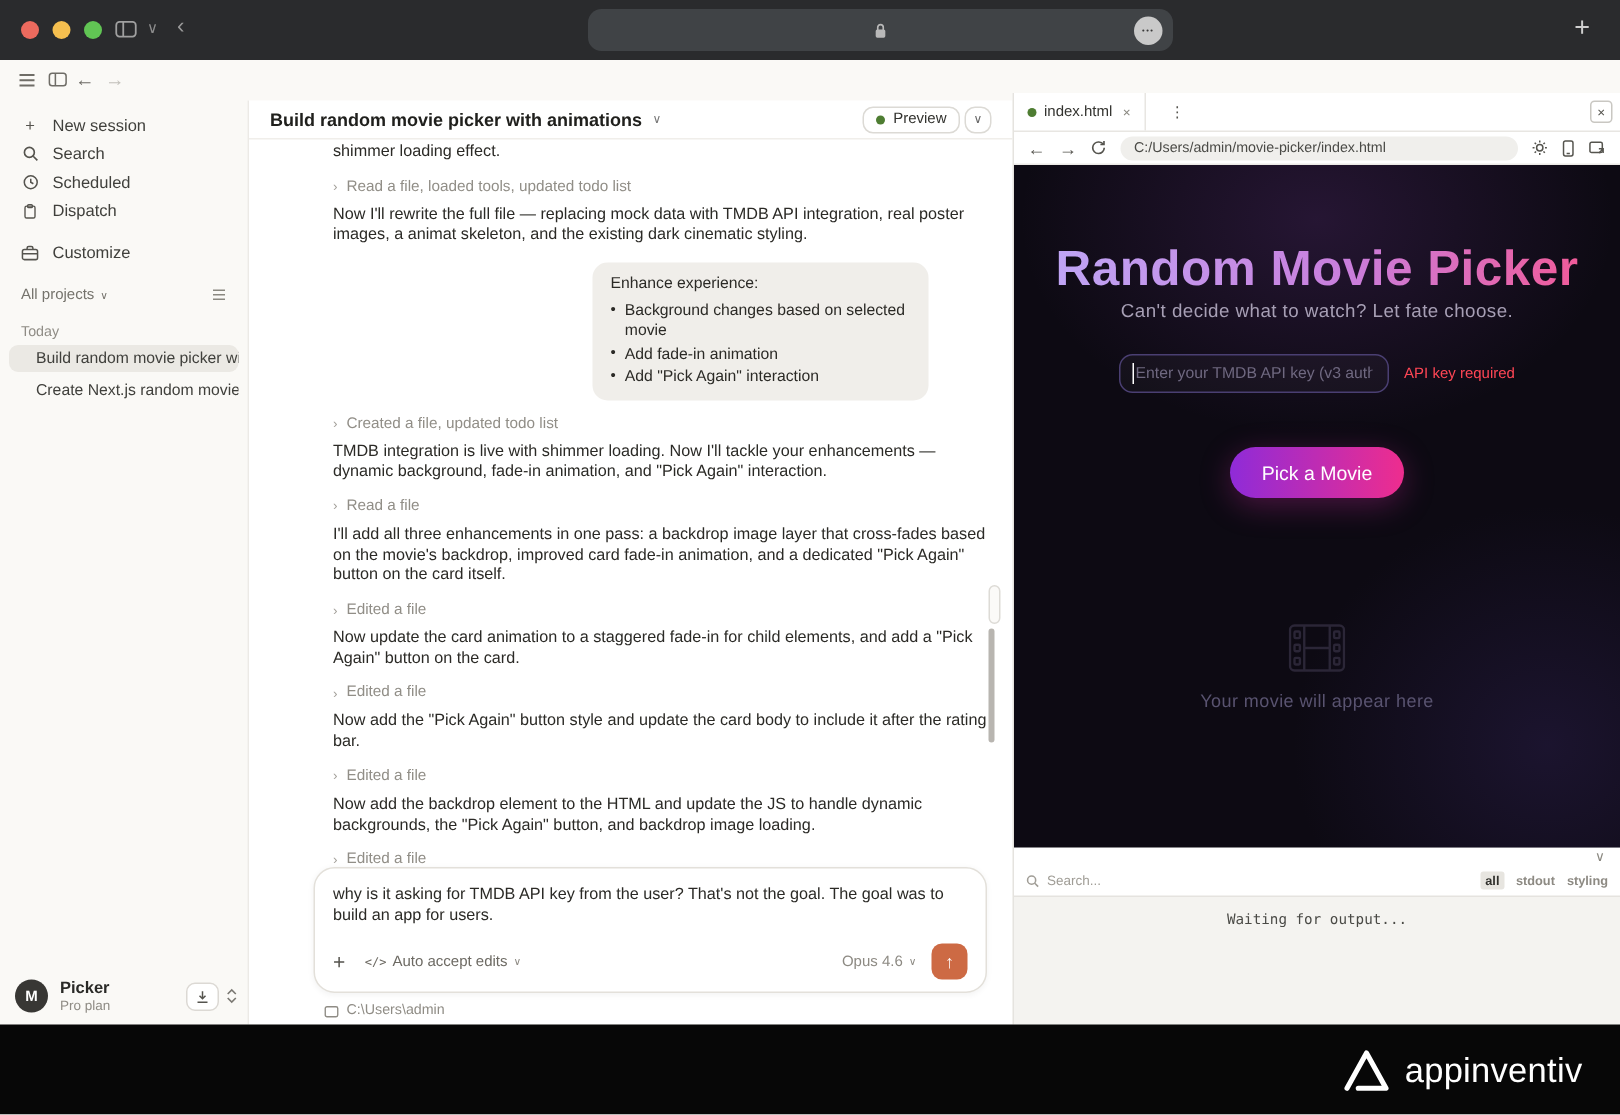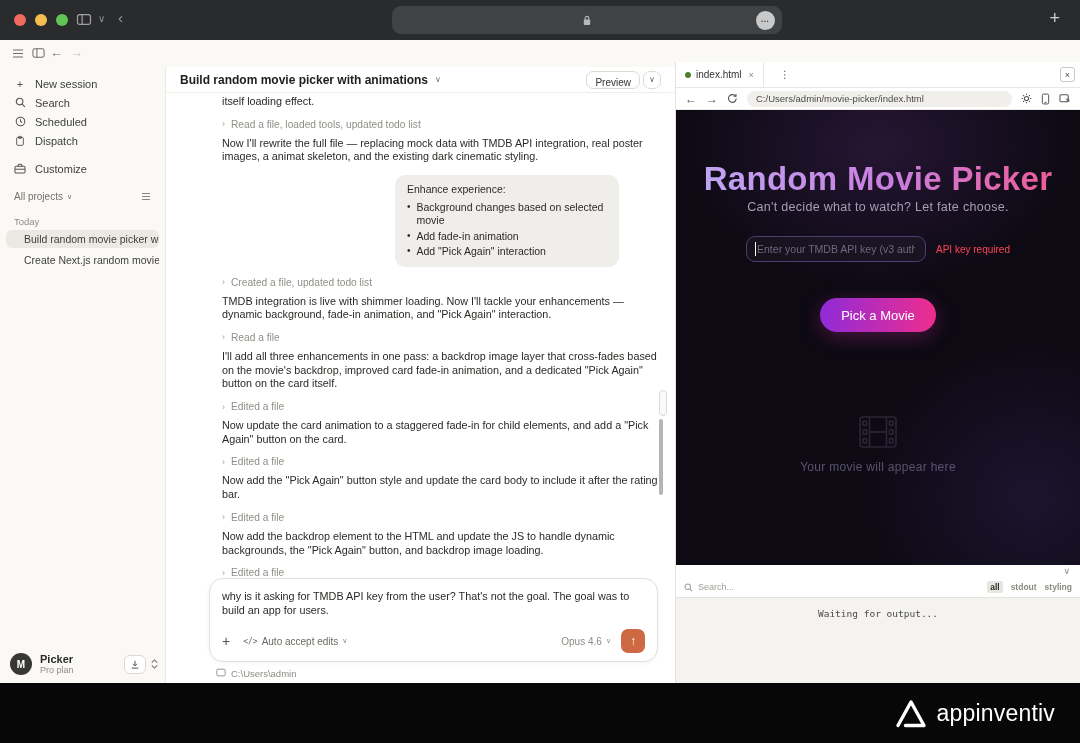--- a/index.html
+++ b/index.html
@@ -54,21 +54,21 @@
   .u-actions { margin-left:auto; display:flex; align-items:center; gap:4px; }
   .dl-btn { width:22px; height:19px; border:1px solid #dcd9d4; border-radius:6px; background:#fff; color:#55544e; display:flex; align-items:center; justify-content:center; }
   .sort-ic { color:#7b7973; }
 
   
   .chat-col { position:absolute; left:165px; top:67px; width:510px; height:616px; background:#fff; border-left:1px solid #eceae6; }
   .chat-header { height:26px; border-bottom:1px solid #f0eeea; display:flex; align-items:center; padding:0 14px; }
   .ch-title { font-size:12px; font-weight:700; color:#20201d; }
   .ch-caret { font-size:8px; color:#777; margin-left:7px; }
   .ch-right { margin-left:auto; display:flex; align-items:center; gap:3px; }
-  .preview-btn { height:18px; border:1px solid #dcdad5; border-radius:7px; background:#fff; display:flex; align-items:center; gap:5px; padding:0 8px;flex-direction:column; }
+  .preview-btn { height:18px; border:1px solid #dcdad5; border-radius:7px; background:#fff; display:flex; align-items:center; gap:5px; padding:0 8px; }
   .pv-dot { width:6px; height:6px; border-radius:50%; background:#4e7d32; }
   .pv-label { font-size:10px; color:#33332f; font-weight:500; }
   .preview-caret { width:18px; height:18px; border:1px solid #dcdad5; border-radius:7px; display:flex; align-items:center; justify-content:center; font-size:8px; color:#666; }
 
   .transcript { position:absolute; left:0; right:0; top:26px; bottom:66px; padding:2px 16px 0 56px; overflow:hidden; font-size:10.8px; color:#2b2a26; }
   .clip-line { line-height:1.27; }
   .tool-row { margin-top:9px; display:flex; align-items:center; gap:6px; font-size:10.2px; color:#918e87; height:13px; }
   .tr-caret { font-size:9px; color:#a3a09a; }
   .msg-p { margin-top:6px; line-height:1.27; }
   .code-chip { font-family:"DejaVu Sans Mono",monospace; font-size:9px; color:#ad3f38; background:#fcf4f2; border:1px solid #ecddd8; border-radius:4px; padding:0 3px; }
@@ -83,21 +83,21 @@
   .composer { position:absolute; left:43px; right:17px; bottom:21px; border:1px solid #e3e0da; border-radius:14px; background:#fff; box-shadow:0 1px 4px rgba(0,0,0,.05); padding:10px 12px 8px; }
   .composer-text { font-size:10.8px; color:#2b2a26; line-height:1.3; }
   .composer-row { display:flex; align-items:center; margin-top:12px; color:#6d6a63; }
   .cp-plus { font-size:14px; color:#55544e; margin-right:13px; }
   .cp-code { font-size:8px; color:#6d6a63; margin-right:4px; font-family:"DejaVu Sans Mono",monospace; }
   .cp-auto { font-size:10px; color:#6d6a63; }
   .cp-caret { font-size:7px; color:#8d8a83; margin-left:4px; }
   .cp-spacer { flex:1; }
   .cp-model { font-size:10px; color:#8d8a83; }
   .send-btn { margin-left:10px; width:24px; height:24px; border-radius:7px; background:#cd6a44; color:#fff; display:flex; align-items:center; justify-content:center; font-size:12px; }
-  .workdir { position:absolute; left:50px; bottom:4px; display:flex; align-items:flex-start; gap:5px; font-size:9.5px; color:#8f8c85; }
+  .workdir { position:absolute; left:50px; bottom:4px; display:flex; align-items:flex-end; gap:5px; font-size:9.5px; color:#8f8c85; }
 
   
   .right-pane { position:absolute; left:675px; top:62px; width:405px; height:621px; background:#fff; border-left:1px solid #e5e3df; }
   .rp-tabbar { height:26px; border-bottom:1px solid #e8e6e2; display:flex; align-items:center; position:relative; }
   .rp-tab { height:100%; padding:0 9px; display:flex; align-items:center; gap:5px; border-right:1px solid #e8e6e2; }
   .rp-tab-dot { width:6px; height:6px; border-radius:50%; background:#4e7d32; }
   .rp-tab-label { font-size:10px; color:#33332f; }
   .rp-tab-x { font-size:9px; color:#8a8880; margin-left:2px; }
   .rp-kebab { margin-left:16px; font-size:10px; color:#55544e; }
   .rp-close { position:absolute; right:5px; top:5px; width:15px; height:15px; border:1px solid #c9c7c2; border-radius:3px; display:flex; align-items:center; justify-content:center; font-size:9px; color:#55544e; background:#fff; }
@@ -283,21 +283,21 @@
     <div class="ch-right">
       <div class="preview-btn">
         <span class="pv-dot"></span>
         <span class="pv-label">Preview</span>
       </div>
       <div class="preview-caret">∨</div>
     </div>
   </div>
 
   <div class="transcript">
-    <div class="clip-line msg-p" style="margin-top:0;">itself loading effect.</div>
+    <div class="clip-line msg-p" style="margin-top:0;">shimmer loading effect.</div>
 
     <div class="tool-row">
       <span class="tr-caret">›</span>
       <span>Read a file, loaded tools, updated todo list</span>
     </div>
     <div class="msg-p">Now I'll rewrite the full file — replacing mock data with TMDB API integration, real poster images, a animat skeleton, and the existing dark cinematic styling.</div>
 
     <div class="user-bubble">
       <div class="ub-head">Enhance experience:</div>
       <div class="ub-bullets">

